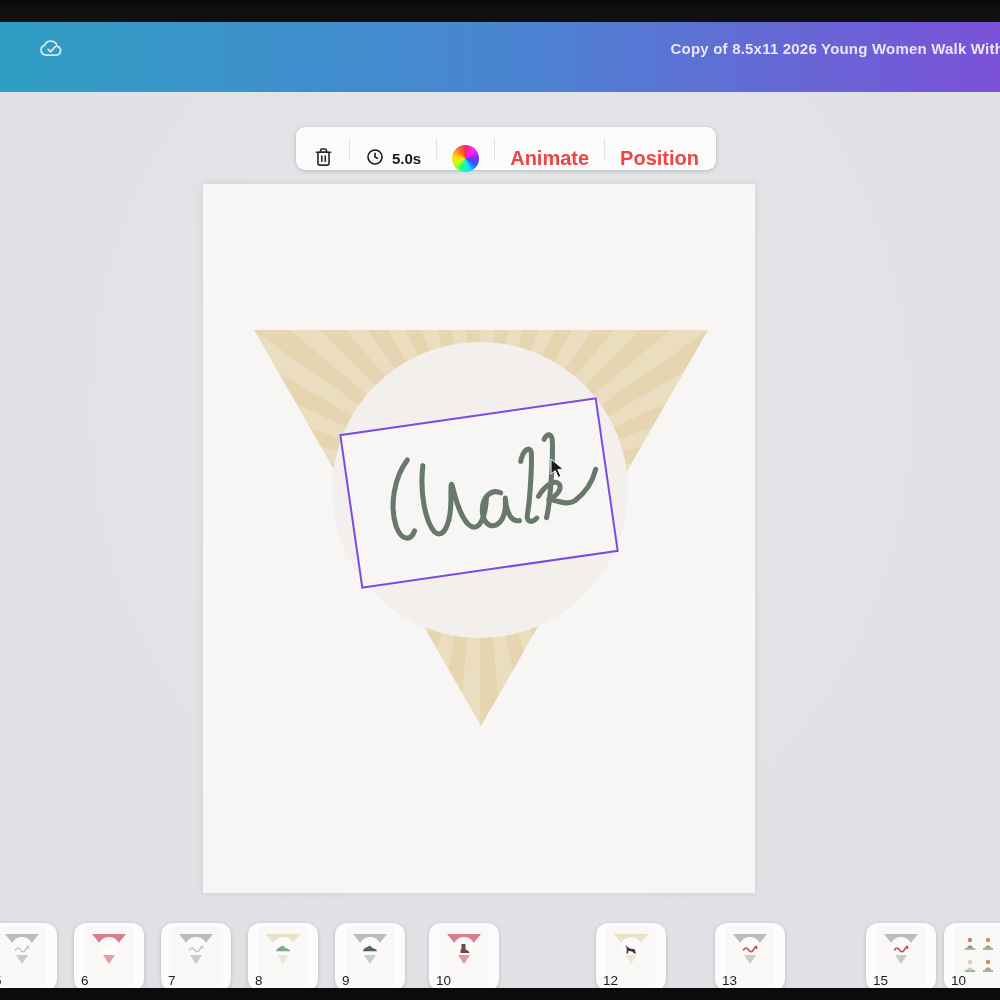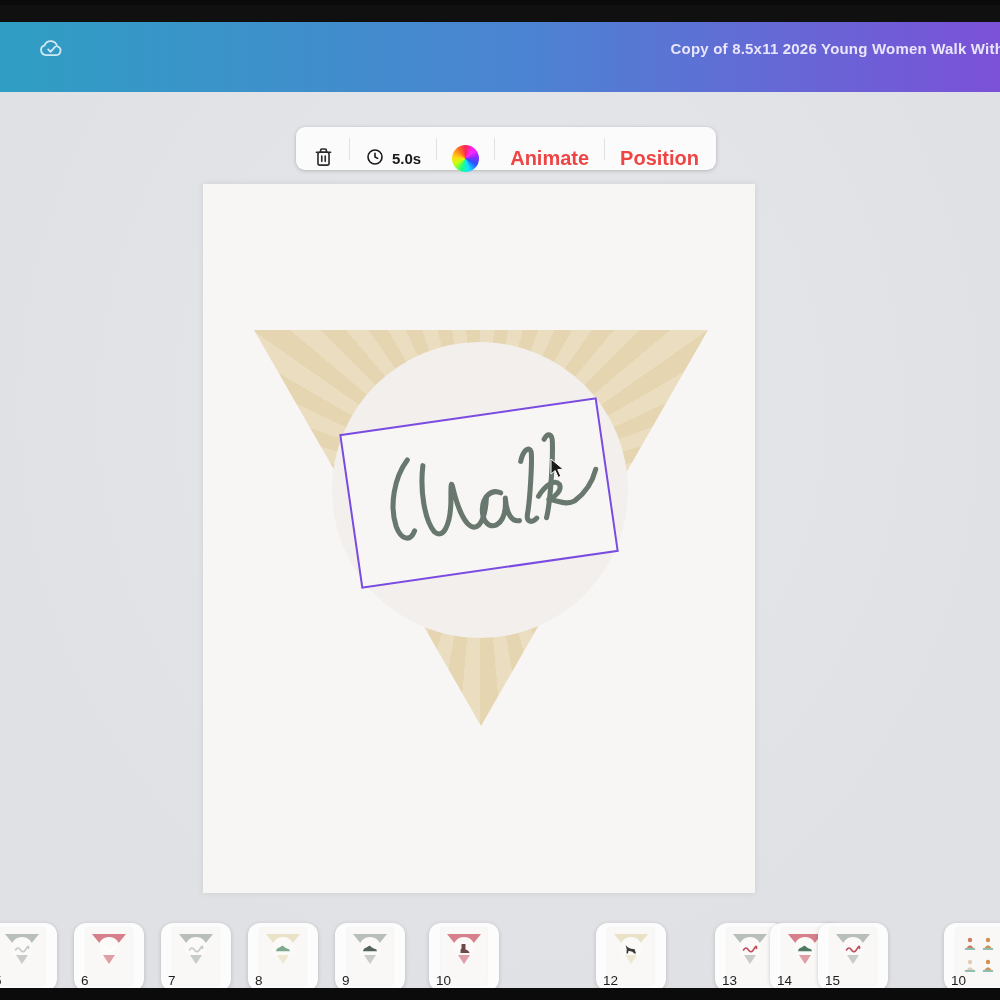--- a/index.html
+++ b/index.html
@@ -270,33 +270,21 @@
         <div class="mini-page">
           <div class="mini-tri" style="background: rgb(184, 190, 187);"></div>
           <div class="mini-circle"></div>
           <div class="mini-tip" style="background: rgb(184, 190, 187);"></div>
           <div class="mini-accent"><svg viewBox="0 0 16 12" width="16" height="12" fill="none" stroke="#c0505e" stroke-width="1.6" stroke-linecap="round">
               <path d="M1.5,7 Q4,3 6.5,7 T12,6 T14.5,5.5"></path>
             </svg></div>
         </div>
         <div class="thumb-num">13</div>
       </div>
-      <div class="thumb" style="left: 770px;">
-        <div class="mini-page">
-          <div class="mini-tri" style="background: rgb(215, 127, 139);"></div>
-          <div class="mini-circle"></div>
-          <div class="mini-tip" style="background: rgb(215, 127, 139);"></div>
-          <div class="mini-accent"><svg viewBox="0 0 16 12" width="16" height="12">
-              <path d="M1,9 Q1,5 4.5,4.5 L7.5,2.5 Q11,6 14.5,6.6 L14.8,9 Z" fill="#4e7a62"></path>
-              <path d="M1,9 h13.8" stroke="#fafafa" stroke-width="1.3"></path>
-            </svg></div>
-        </div>
-        <div class="thumb-num">14</div>
-      </div>
-      <div class="thumb" style="left: 818px; padding-left: 44px;">
+      <div class="thumb" style="left: 866px; padding-left: 44px;">
         <div class="mini-page">
           <div class="mini-tri" style="background: rgb(184, 190, 187);"></div>
           <div class="mini-circle"></div>
           <div class="mini-tip" style="background: rgb(184, 190, 187);"></div>
           <div class="mini-accent"><svg viewBox="0 0 16 12" width="16" height="12" fill="none" stroke="#c0505e" stroke-width="1.6" stroke-linecap="round">
               <path d="M1.5,7 Q4,3 6.5,7 T12,6 T14.5,5.5"></path>
             </svg></div>
         </div>
         <div class="thumb-num">15</div>
       </div>

